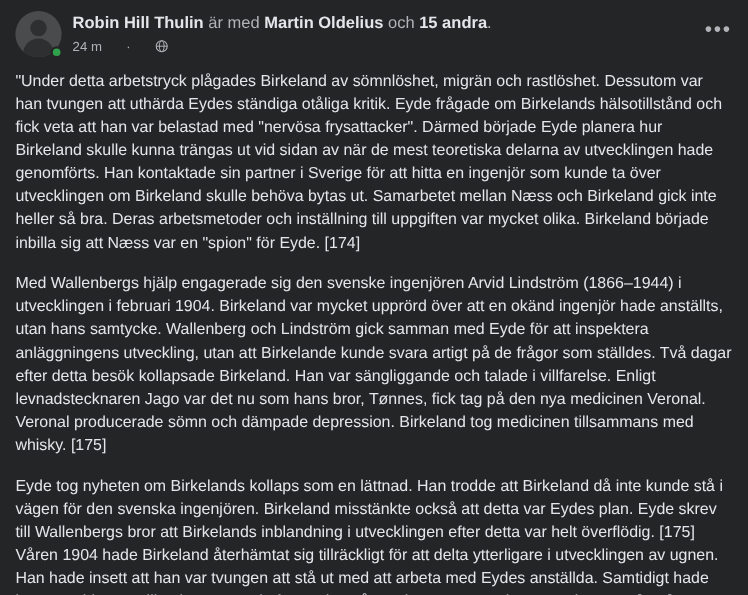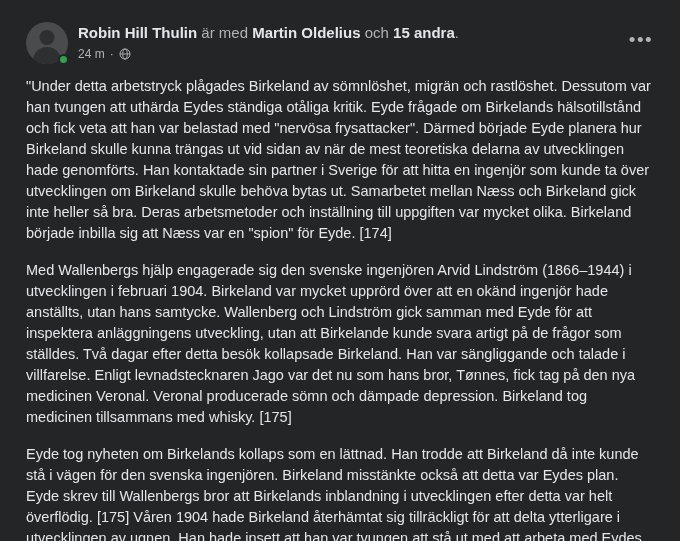--- a/index.html
+++ b/index.html
@@ -12,21 +12,21 @@
     background: #1c1c1d;
     font-family: "Liberation Sans", sans-serif;
     color: #e4e6eb;
     overflow: hidden;
   }
   .post {
     width: 680px;
     height: 541px;
     background: #242526;
     box-sizing: border-box;
-    padding: 12px;
+    padding: 0;
     display: flex;
     flex-direction: column;
   }
   .post-header {
     display: flex;
     align-items: flex-start;
     padding: 10px 14px 4px 14px;
     position: relative;
   }
   .avatar-wrap {
@@ -93,21 +93,21 @@
     color: #b0b3b8;
     font-weight: normal;
   }
   .meta {
     margin-top: 3px;
     font-size: 12px;
     line-height: 16px;
     color: #b0b3b8;
     display: flex;
     align-items: center;
-    gap: 5px;
+    gap: 22px;
   }
   .meta .sep {
     color: #b0b3b8;
   }
   .globe {
     display: inline-block;
     width: 12px;
     height: 12px;
     position: relative;
   }

